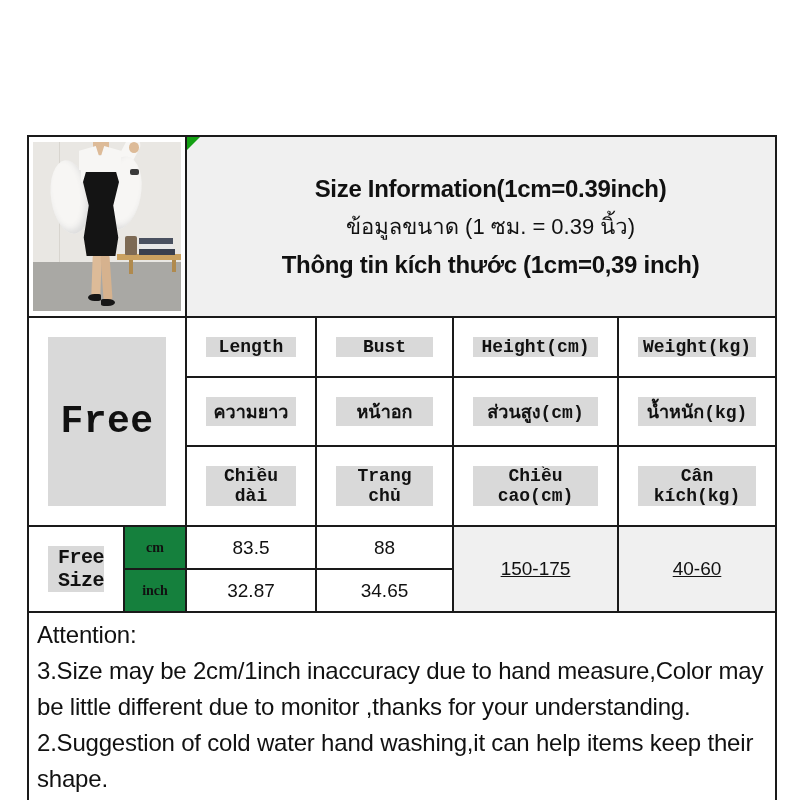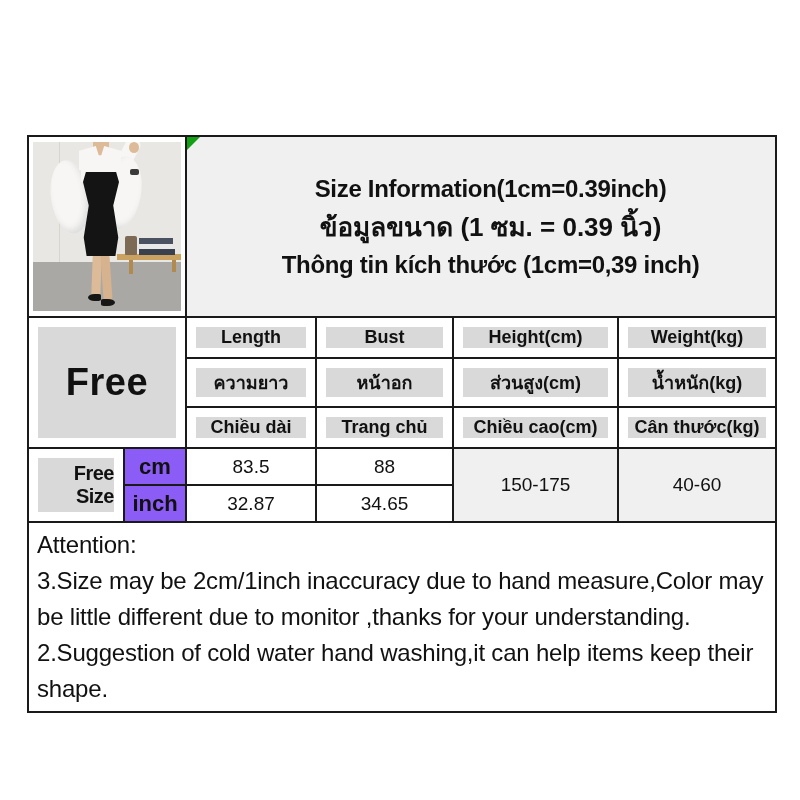--- a/index.html
+++ b/index.html
@@ -21,37 +21,37 @@
   }
   .size-sheet td{
     border:2px solid var(--border);
     text-align:center;vertical-align:middle;
     overflow:hidden;
   }
   
   td.photo-cell{background:#fff;padding:0;}
   td.title-cell{background:var(--panel-bg);position:relative;padding-left:20px;}
   .title-line-en,.title-line-vi{font-weight:bold;font-size:24px;line-height:38px;letter-spacing:-0.3px;}
-  .title-line-th{font-weight:bold;font-size:26px;line-height:38px;}
+  .title-line-th{font-weight:normal;font-size:22px;line-height:38px;}
   .corner-flag{
     position:absolute;top:0;left:0;width:0;height:0;
     border-top:13px solid var(--flag-green);
     border-right:13px solid transparent;
   }
   td.hdr{
     background:var(--header-bg);
     background-clip:content-box;
-    padding:9px;
-    font-weight:bold;font-size:18px;
+    padding:19px;
+    font-weight:bold;font-size:18px;font-family:Liberation Mono, monospace;
   }
   td.size-corner{font-size:38px;font-weight:bold;letter-spacing:0.5px;}
   td.row-label{font-size:20px;font-weight:bold;letter-spacing:-0.5px;text-align:right;}
-  td.unit-cell{background:#8b5cf6;font-weight:bold;font-size:22px;}
+  td.unit-cell{background:#15803d;font-weight:bold;font-size:14px;font-family:Liberation Serif, serif;}
   td.num-cell{background:#fff;font-size:19px;}
-  td.range-cell{background:var(--panel-bg);font-size:19px;}
+  td.range-cell{background:var(--panel-bg);font-size:19px;text-decoration:underline;}
   td.attention-cell{
     background:#fff;text-align:left;vertical-align:top;
     padding:4px 8px;font-size:24px;line-height:1.5;letter-spacing:-0.2px;
   }
   
   .photo-frame{
     width:148px;height:169px;margin:4px auto;position:relative;overflow:hidden;
     background:#e9e7e3;
   }
   .ph{position:absolute;}
@@ -138,21 +138,21 @@
     <tr style="height:38px">
       <td class="hdr">ความยาว</td>
       <td class="hdr">หน้าอก</td>
       <td class="hdr">ส่วนสูง(cm)</td>
       <td class="hdr">น้ำหนัก(kg)</td>
     </tr>
     <tr style="height:40px">
       <td class="hdr">Chiều dài</td>
       <td class="hdr">Trang chủ</td>
       <td class="hdr">Chiều cao(cm)</td>
-      <td class="hdr">Cân thước(kg)</td>
+      <td class="hdr">Cân kích(kg)</td>
     </tr>
     <tr style="height:37px">
       <td class="hdr row-label" rowspan="2">Free Size</td>
       <td class="unit-cell">cm</td>
       <td class="num-cell">83.5</td>
       <td class="num-cell">88</td>
       <td class="range-cell" rowspan="2">150-175</td>
       <td class="range-cell" rowspan="2">40-60</td>
     </tr>
     <tr style="height:37px">

